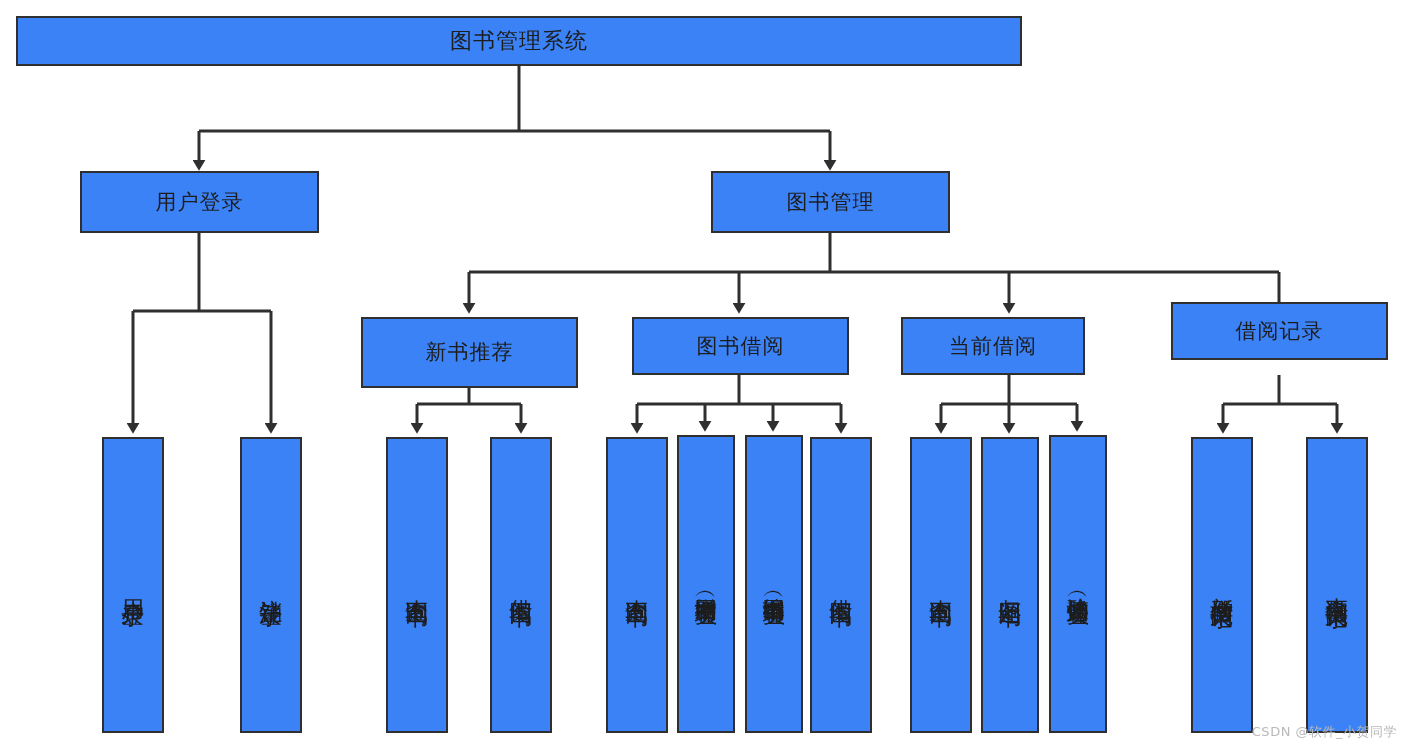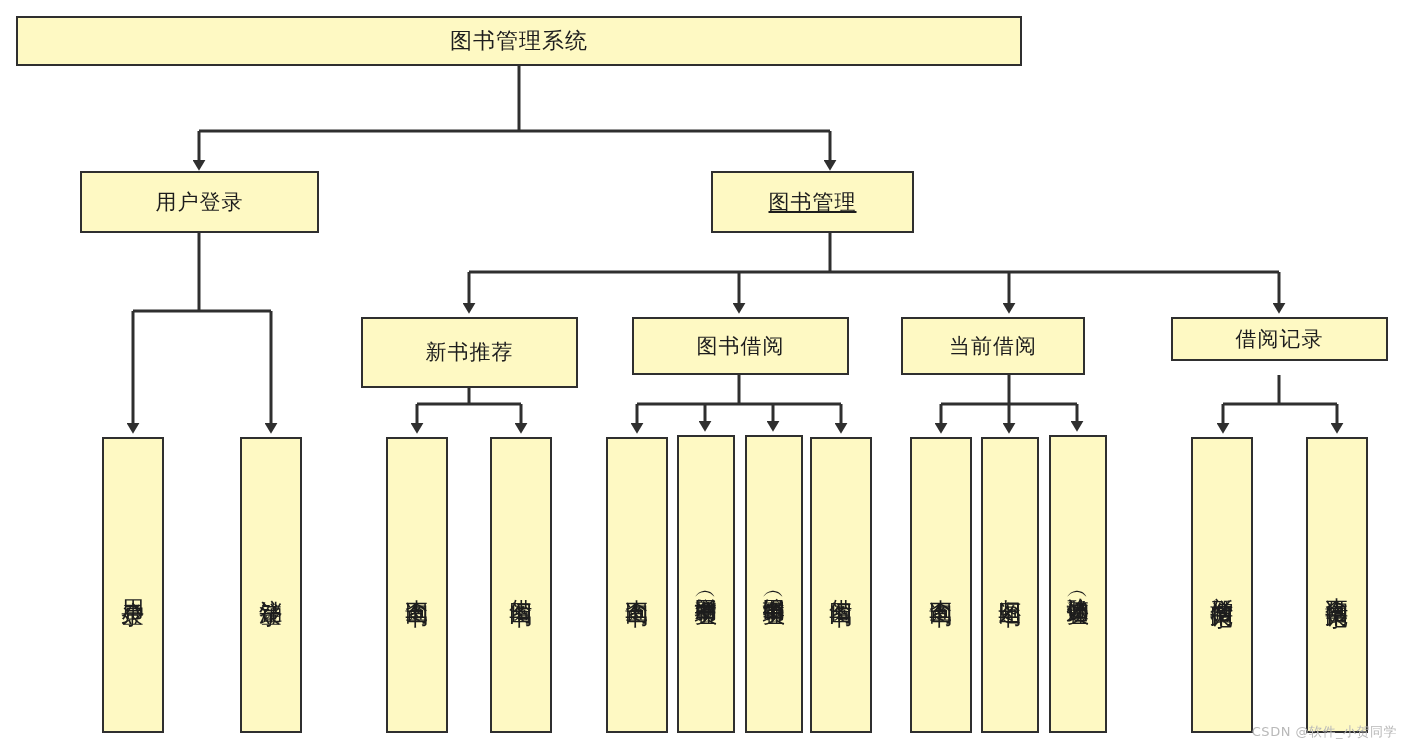--- a/index.html
+++ b/index.html
@@ -20,21 +20,21 @@
     position: absolute;
     left: 0;
     top: 0;
     width: 1405px;
     height: 747px;
     pointer-events: none;
   }
   .node {
     position: absolute;
     box-sizing: border-box;
-    background: #fef9c3;
+    background: #3b82f6;
     border: 2.5px solid #2f2f2f;
     display: flex;
     align-items: center;
     justify-content: center;
     color: #1d1d1d;
     z-index: 2;
   }
   
   .node.h {
     font-size: 21px;
@@ -131,37 +131,37 @@
   </svg>
 
   <div class="node h root" style="left:16px; top:16px; width:1006px; height:50px;">
     <span>图书管理系统</span>
   </div>
 
   <div class="node h" style="left:80px; top:171px; width:239px; height:62px;">
     <span>用户登录</span>
   </div>
 
-  <div class="node h" style="left:711px; top:171px; width:203px; height:62px;text-decoration:underline;">
+  <div class="node h" style="left:711px; top:171px; width:239px; height:62px;">
     <span>图书管理</span>
   </div>
 
   <div class="node h" style="left:361px; top:317px; width:217px; height:71px;">
     <span>新书推荐</span>
   </div>
 
   <div class="node h" style="left:632px; top:317px; width:217px; height:58px;">
     <span>图书借阅</span>
   </div>
 
   <div class="node h" style="left:901px; top:317px; width:184px; height:58px;text-align:center;">
     <span>当前借阅</span>
   </div>
 
-  <div class="node h" style="left:1171px; top:317px; width:217px; height:44px;">
+  <div class="node h" style="left:1171px; top:302px; width:217px; height:58px;">
     <span>借阅记录</span>
   </div>
 
   <div class="node v" style="left:102px; top:437px; width:62px; height:296px;">
     <span class="vtext">用户登录</span>
   </div>
 
   <div class="node v" style="left:240px; top:437px; width:62px; height:296px;">
     <span class="vtext">注销登录</span>
   </div>

